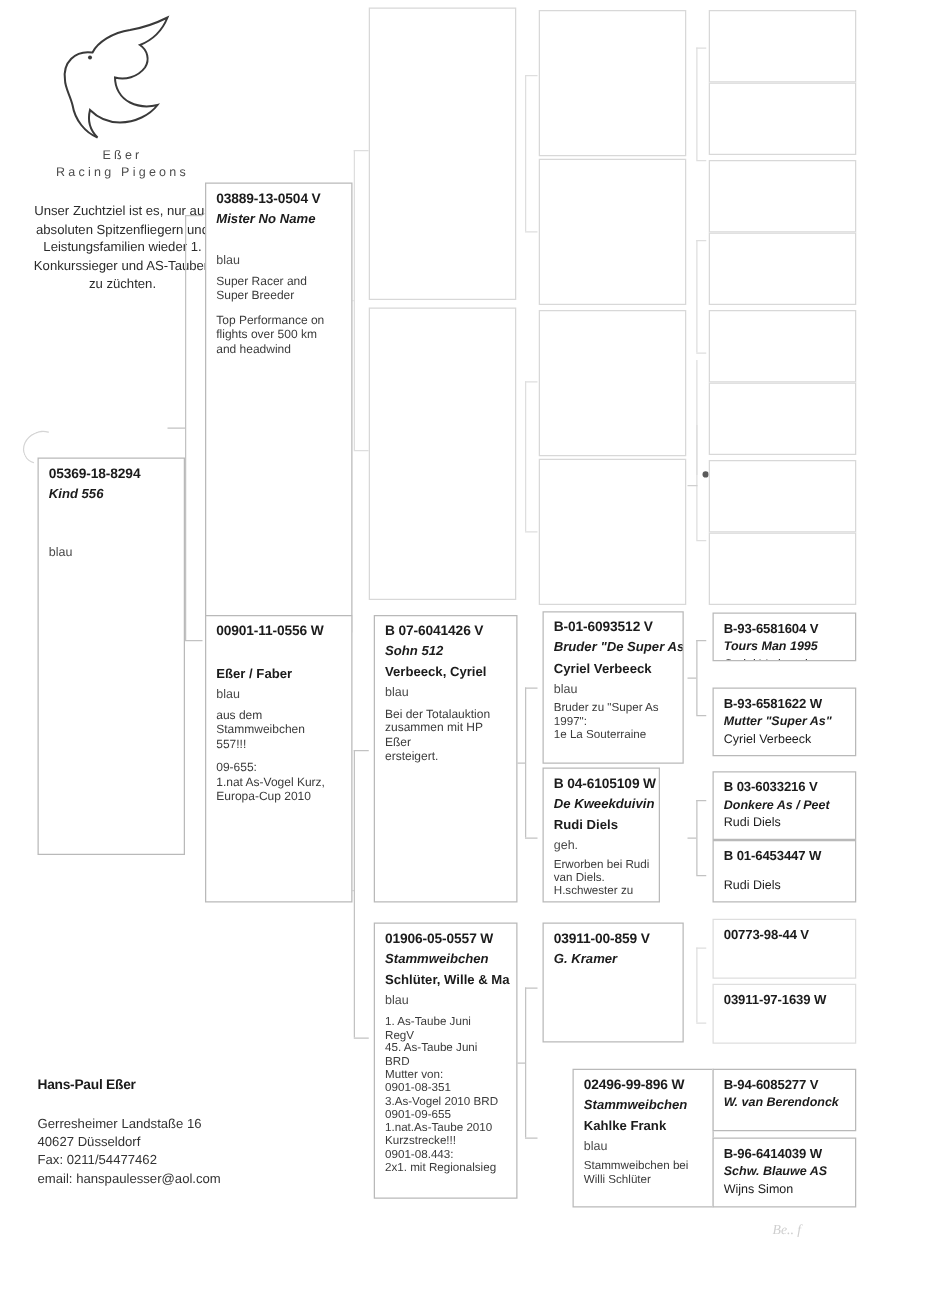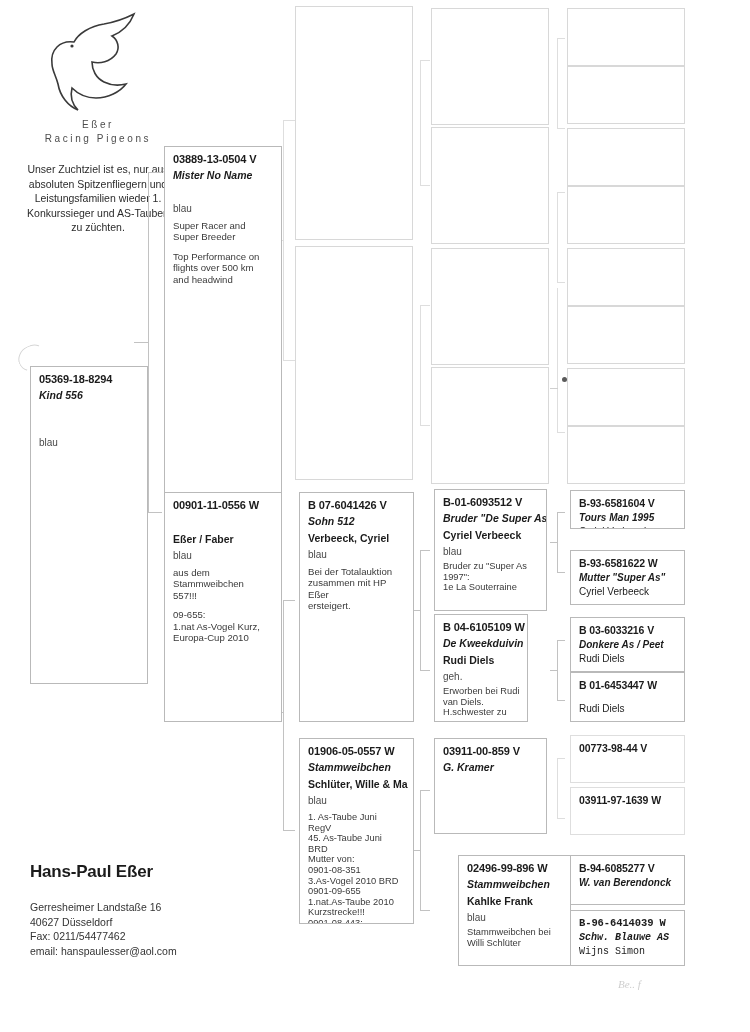--- a/index.html
+++ b/index.html
@@ -91,21 +91,21 @@
     font-size: 10.5px;
     line-height: 14.5px;
     color: #2b2b2b;
     margin-top: 16px;
     padding: 0 4px;
   }
 
   
   #contact { position: absolute; left: 30px; top: 862px; width: 240px; }
   #contact-name {
-    font-size: 17px;
+    font-size: 11px;
     font-weight: bold;
     letter-spacing: -0.2px;
     margin-bottom: 18px;
   }
   #contact-lines {
     font-size: 10.5px;
     line-height: 14.5px;
     color: #333333;
     white-space: pre-line;
   }
@@ -272,21 +272,21 @@
   <div class="ring">B 07-6041426 V</div>
   <div class="name">Sohn 512</div>
   <div class="owner">Verbeeck, Cyriel</div>
   <div class="colour">blau</div>
   <div class="notes">Bei der Totalauktion
 zusammen mit HP
 Eßer
 ersteigert.</div>
 </div>
 
-<div class="box" style="left:299px; top:738px; width:115px; height:186px;">
+<div class="box" style="left:299px; top:738px; width:115px; height:221px;">
   <div class="ring">01906-05-0557 W</div>
   <div class="name">Stammweibchen</div>
   <div class="owner">Schlüter, Wille &amp; Ma</div>
   <div class="colour">blau</div>
   <div class="notes tight">1. As-Taube Juni
 RegV
 45. As-Taube Juni
 BRD
 Mutter von:
 0901-08-351
@@ -375,17 +375,17 @@
 
 <div class="box small faint" style="left:570px; top:787px; width:115px; height:48px;">
   <div class="ring">03911-97-1639 W</div>
 </div>
 
 <div class="box small" style="left:570px; top:855px; width:115px; height:50px;">
   <div class="ring">B-94-6085277 V</div>
   <div class="name">W. van Berendonck</div>
 </div>
 
-<div class="box small" style="left:570px; top:910px; width:115px; height:56px;font-family:Liberation Mono, monospace;">
+<div class="box small" style="left:570px; top:910px; width:115px; height:56px;">
   <div class="ring">B-96-6414039 W</div>
   <div class="name">Schw. Blauwe AS</div>
   <div class="owner">Wijns Simon</div>
 </div>
 
 </body></html>

